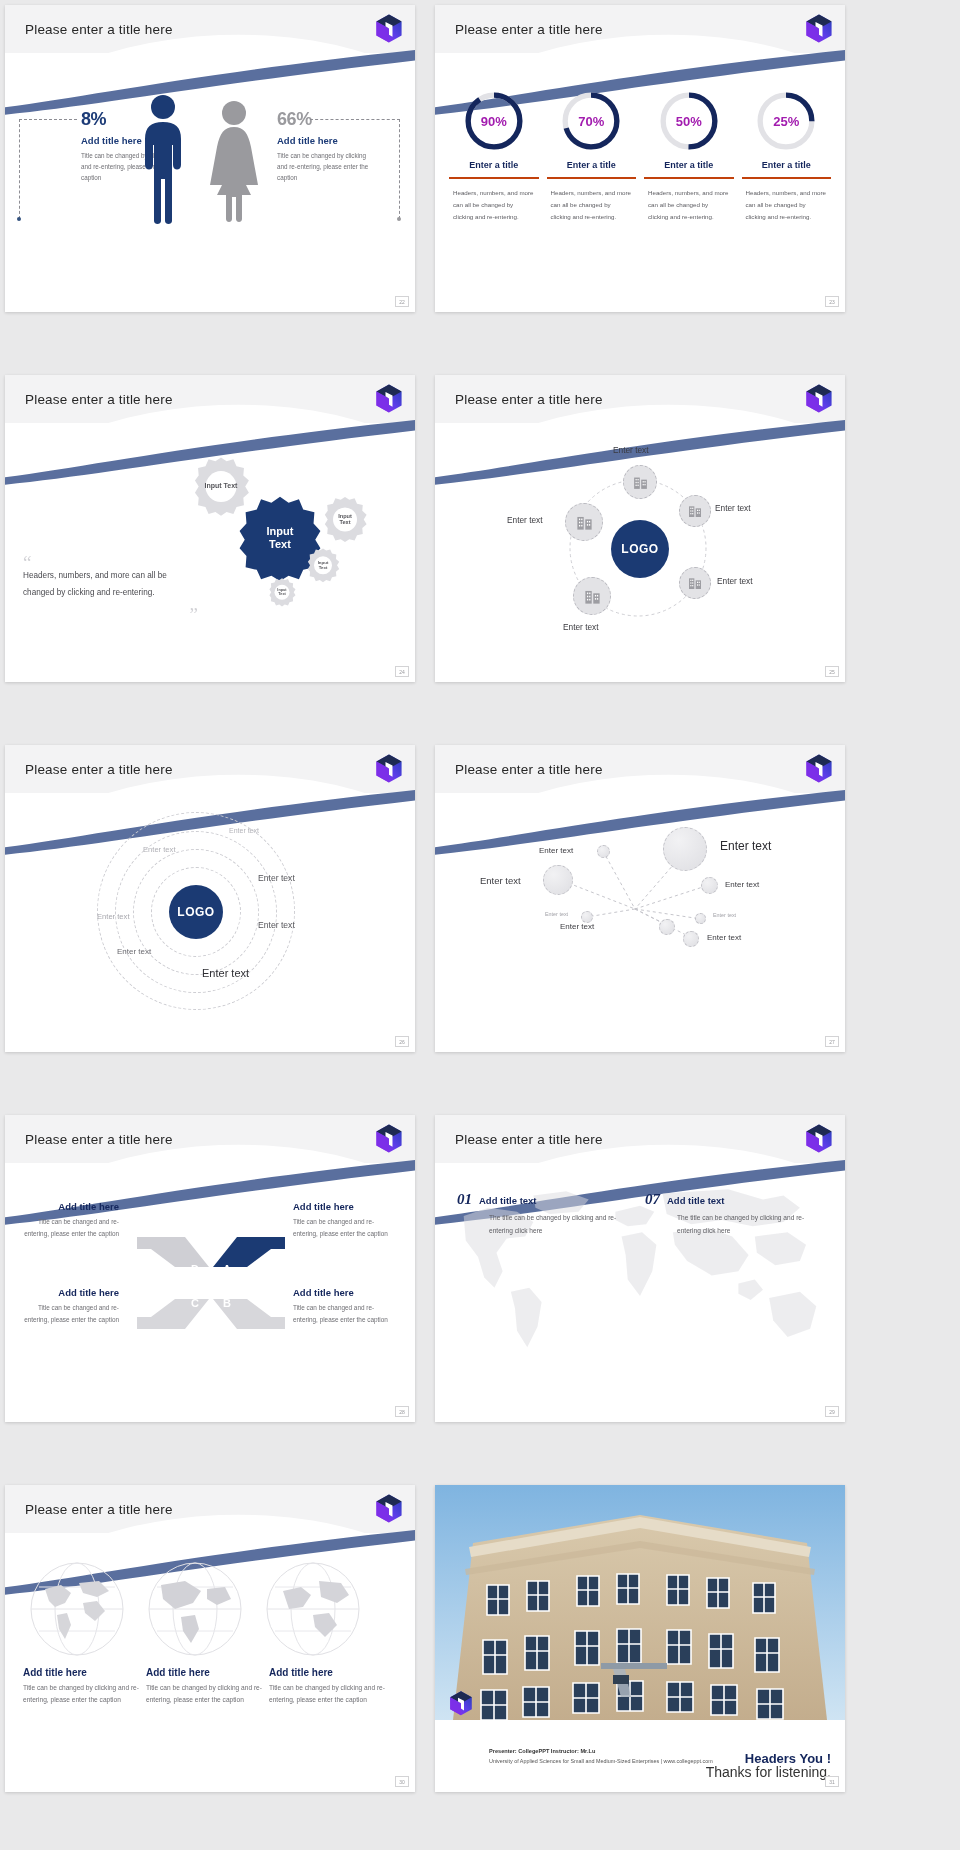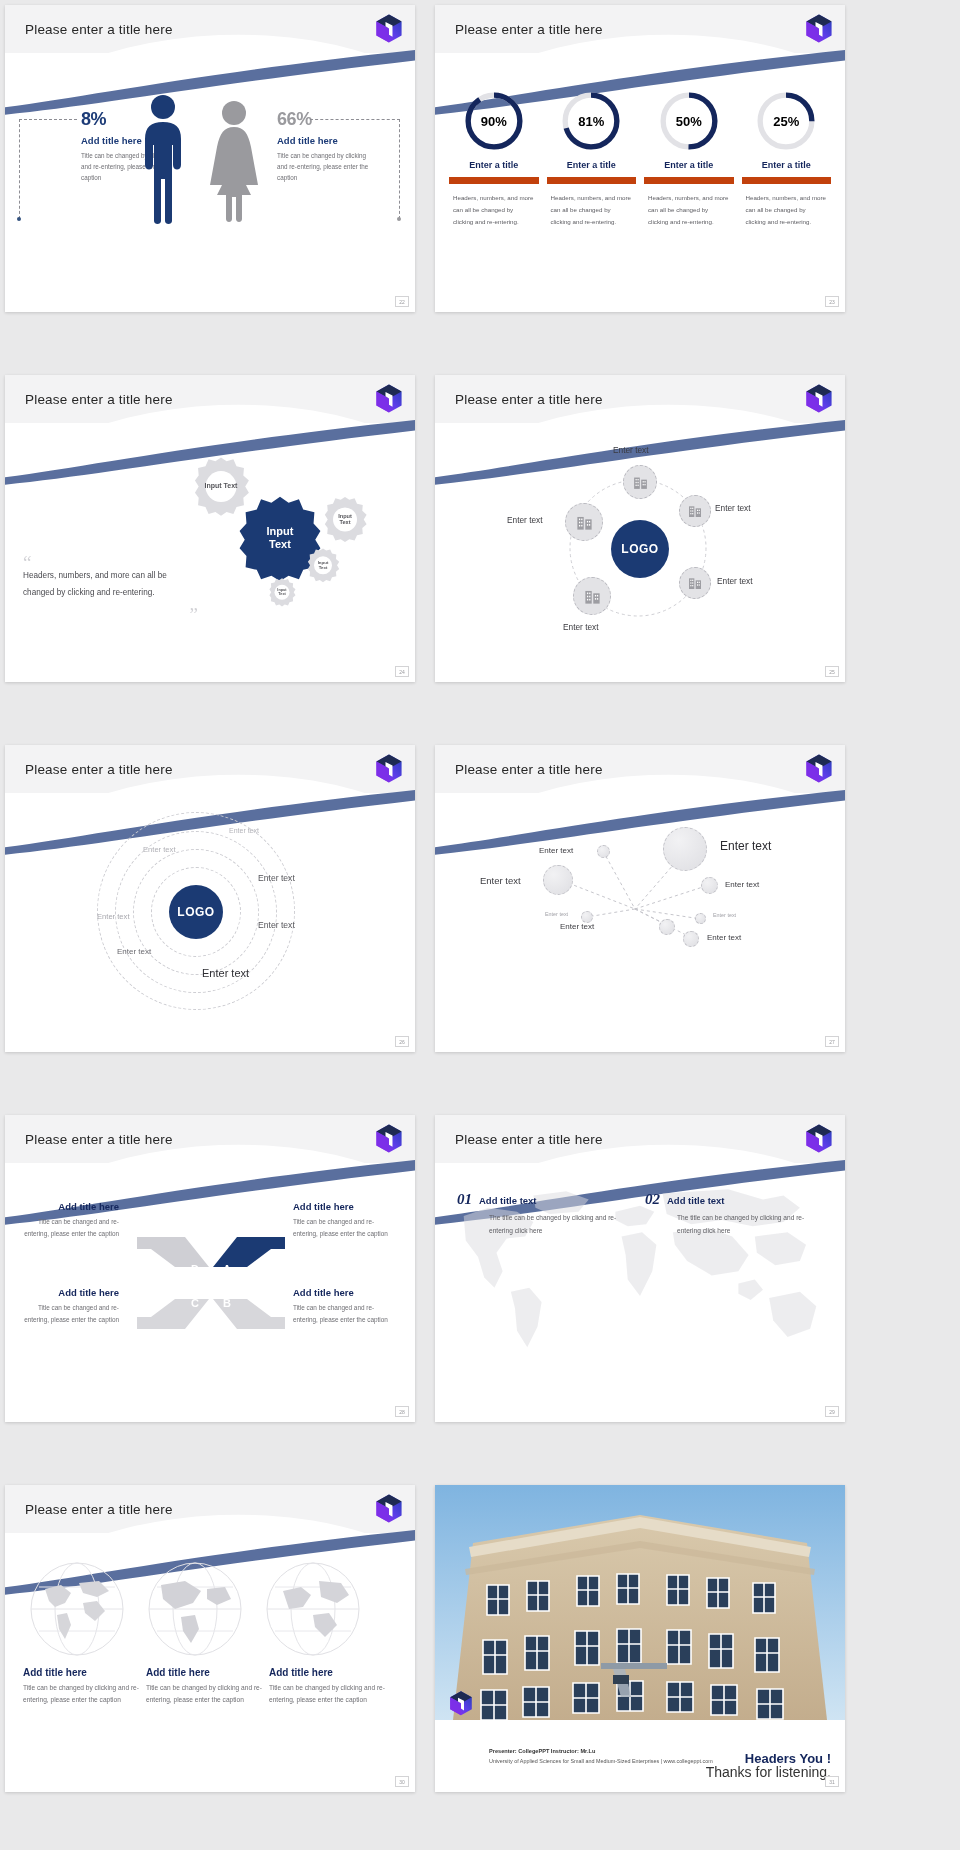--- a/index.html
+++ b/index.html
@@ -69,24 +69,24 @@
   .pct.gray { color:#9a9a9e; }
   .addtitle { font-size:9.5px; font-weight:bold; color:#1c3b77; margin-top:5px;}
   .capt { font-size:6.3px; color:#6f6f74; line-height:1.75; margin-top:4px; }
 
   
   .donuts { position:absolute; left:14px; top:24px; width:382px; display:flex; gap:8px;}
   .dcol { width:91px; text-align:center; }
   .donut { position:relative; width:60px; height:60px; margin:0 auto; }
   .dpct {
     position:absolute; inset:0; display:flex; align-items:center; justify-content:center;
-    font-size:13px; font-weight:bold; color:#000000;
+    font-size:13px; font-weight:bold; color:#a21caf;
   }
   .dtitle { font-size:9px; font-weight:bold; color:#14265c; margin-top:9px;
-            padding-bottom:7px; border-bottom:7px solid #c2410c; }
+            padding-bottom:7px; border-bottom:2px solid #c2410c; }
   .dbody { font-size:6.2px; color:#5d5d62; line-height:1.95; margin-top:8px; text-align:left; padding:0 4px;}
 
   
   .quote { position:absolute; left:18px; top:120px; width:175px; }
   .qmark { font-size:19px; color:#d2d2d6; font-family:"Liberation Serif", serif; line-height:.6;}
   .qtext { font-size:8.2px; color:#4b4b50; line-height:2.0; }
   .gear { position:absolute; }
   .gearlbl {
     position:absolute; inset:0; display:flex; flex-direction:column;
     align-items:center; justify-content:center; text-align:center;
@@ -250,21 +250,21 @@
           </div>
           <div class="dtitle">Enter a title</div>
           <div class="dbody">Headers, numbers, and more can all be changed by clicking and re-entering.</div>
         </div>
         <div class="dcol">
           <div class="donut">
             <svg viewBox="0 0 36 36" width="60" height="60">
               <circle cx="18" cy="18" r="15.5" fill="none" stroke="#e2e2e6" stroke-width="3.2"></circle>
               <circle cx="18" cy="18" r="15.5" fill="none" stroke="#14265c" stroke-width="3.2" stroke-dasharray="68.2 97.4" stroke-linecap="butt" transform="rotate(-90 18 18)"></circle>
             </svg>
-            <div class="dpct">81%</div>
+            <div class="dpct">70%</div>
           </div>
           <div class="dtitle">Enter a title</div>
           <div class="dbody">Headers, numbers, and more can all be changed by clicking and re-entering.</div>
         </div>
         <div class="dcol">
           <div class="donut">
             <svg viewBox="0 0 36 36" width="60" height="60">
               <circle cx="18" cy="18" r="15.5" fill="none" stroke="#e2e2e6" stroke-width="3.2"></circle>
               <circle cx="18" cy="18" r="15.5" fill="none" stroke="#14265c" stroke-width="3.2" stroke-dasharray="48.7 97.4" stroke-linecap="butt" transform="rotate(-90 18 18)"></circle>
             </svg>
@@ -730,21 +730,21 @@
       </svg>
       <div class="numblk" style="left:22px; top:14px; width:165px;">
         <div style="display:flex; align-items:baseline; gap:7px;">
           <span class="bignum">01</span>
           <span class="ntitle">Add title text</span>
         </div>
         <div class="ntext" style="margin-left:32px;">The title can be changed by clicking and re-entering click here</div>
       </div>
       <div class="numblk" style="left:210px; top:14px; width:168px;">
         <div style="display:flex; align-items:baseline; gap:7px;">
-          <span class="bignum">02</span>
+          <span class="bignum">07</span>
           <span class="ntitle">Add title text</span>
         </div>
         <div class="ntext" style="margin-left:32px;">The title can be changed by clicking and re-entering click here</div>
       </div>
     </div>
     <div class="pgnum">29</div>
   </div>
 
   <div class="slide">
     <div class="hdr"></div>

